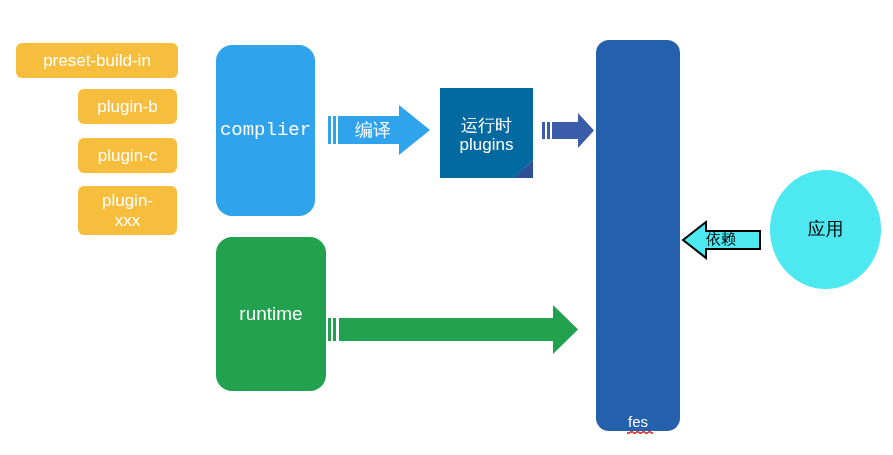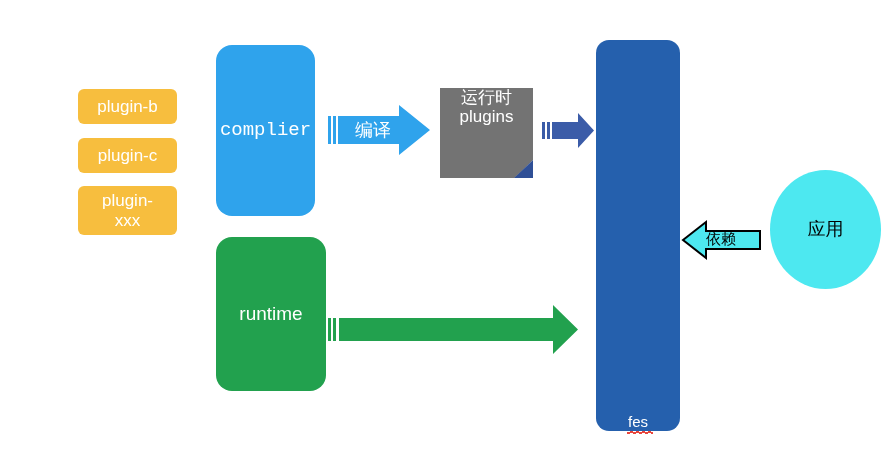--- a/index.html
+++ b/index.html
@@ -54,24 +54,24 @@
   #node-runtime {
     left: 216px; top: 237px; width: 110px; height: 154px;
     background: #22A14E;
     border-radius: 16px;
     font-size: 19px;
   }
 
   
   #node-rt-plugins {
     left: 440px; top: 88px; width: 93px; height: 90px;
-    background: #737373;
+    background: #0369a1;
     font-size: 17px;
     align-items: flex-start;
-    padding-top: 0;
+    padding-top: 28px;
     clip-path: polygon(0 0, 100% 0, 100% 80%, 80% 100%, 0 100%);
   }
   #rt-fold {
     position: absolute;
     left: 514px; top: 160px;
     width: 19px; height: 18px;
     background: #2F4F96;
     clip-path: polygon(100% 0, 100% 100%, 0 100%);
   }
 
@@ -132,20 +132,23 @@
     left: 697px; top: 228px; width: 48px; height: 22px;
     color: #000000;
     font-size: 15px;
   }
 </style>
 </head>
 <body>
 
 <div id="canvas">
 
+  <div class="node chip" id="chip-preset">
+    <span>preset-build-in</span>
+  </div>
   <div class="node chip" id="chip-b">
     <span>plugin-b</span>
   </div>
   <div class="node chip" id="chip-c">
     <span>plugin-c</span>
   </div>
   <div class="node chip" id="chip-xxx">
     <span>plugin-
 xxx</span>
   </div>

